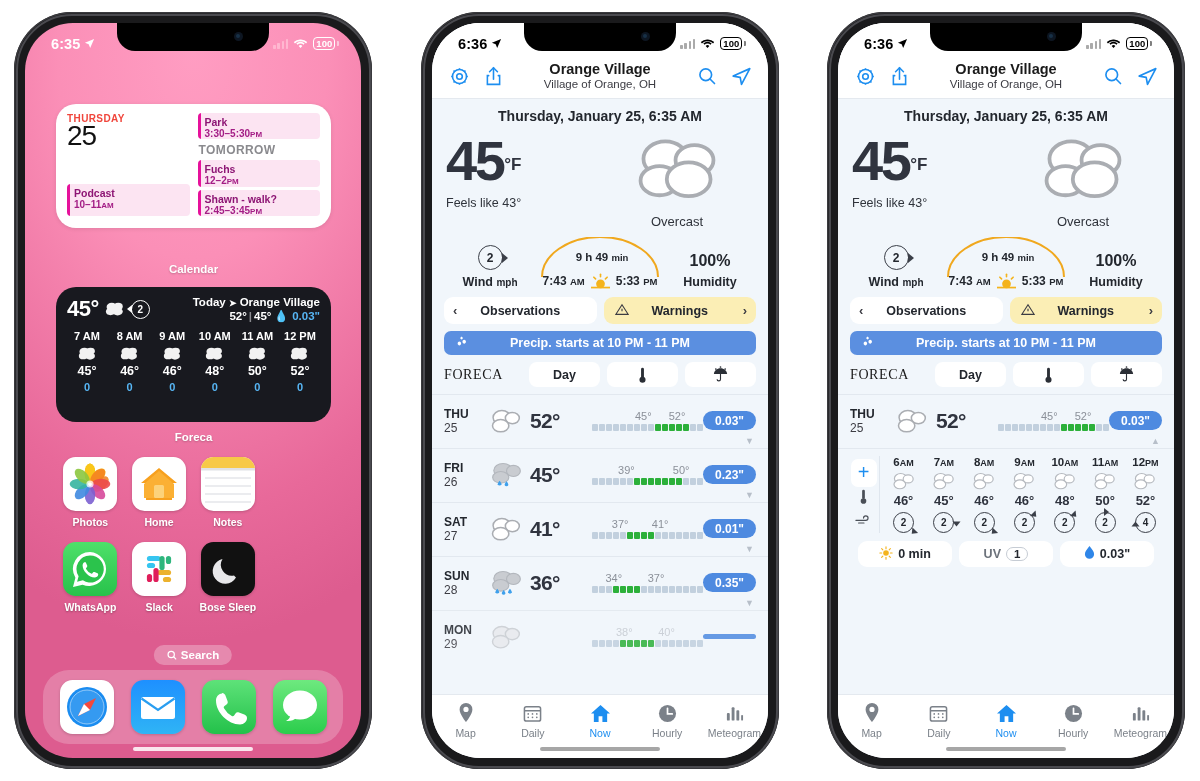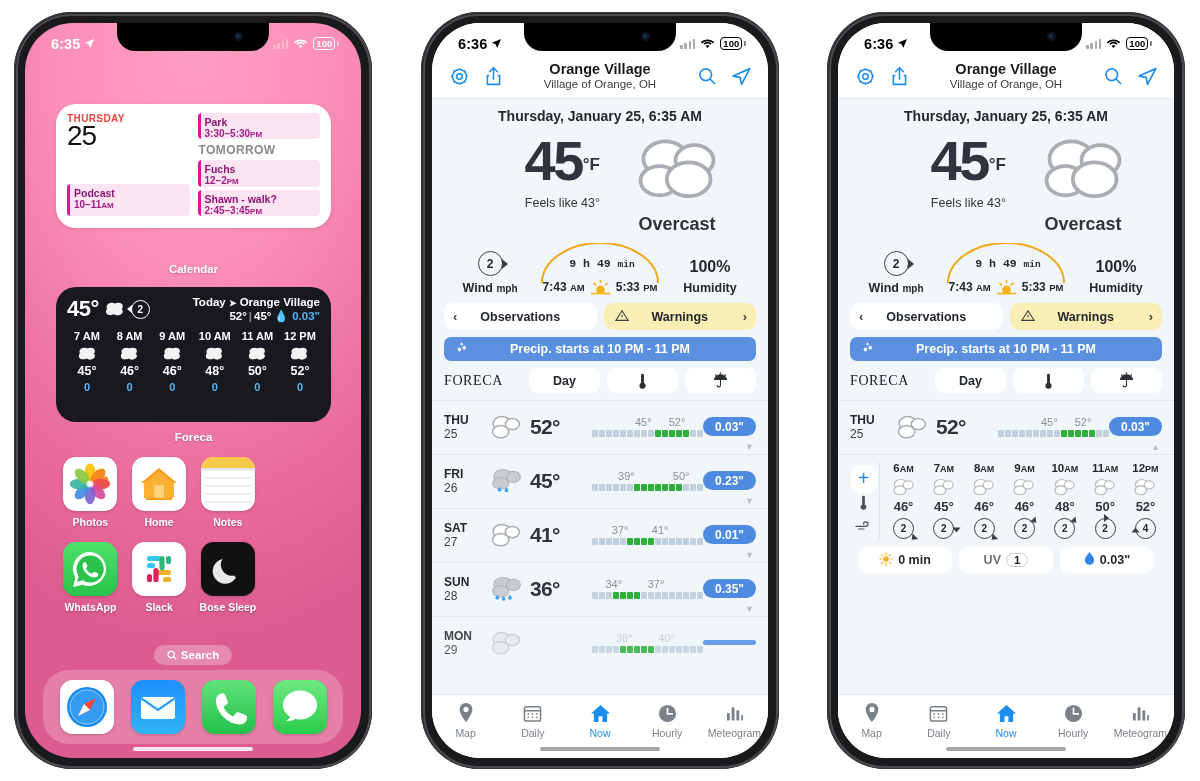--- a/index.html
+++ b/index.html
@@ -159,43 +159,43 @@
     background:#fff; padding:38px 12px 7px; display:flex; align-items:center; gap:4px;
     border-bottom:1px solid #e4e9ef;
   }
   .nav-ico{ width:30px;height:30px; display:flex;align-items:center;justify-content:center; color:#1d8ef0; flex:0 0 auto;}
   .nav-title{ flex:1; text-align:center; overflow:hidden; }
   .nav-t1{ font-size:14.5px; font-weight:800; color:#1a1a1a; line-height:16px; white-space:nowrap;}
   .nav-t2{ font-size:11.5px; font-weight:400; color:#3c3c43; line-height:14px; white-space:nowrap; overflow:hidden;}
   .datestrip{ text-align:center; font-size:14px; font-weight:700; color:#23272e; padding:9px 0 4px; }
 
   .nowblock{ display:flex; align-items:flex-start; padding:4px 14px 0; }
-  .nowleft{ flex:1; text-align:right; }
+  .nowleft{ flex:1; text-align:left; }
   .bigtemp{ font-size:56px; font-weight:800; color:#30343f; letter-spacing:-2.5px; line-height:58px; display:inline-block;}
   .unit{ font-size:17px; font-weight:700; color:#30343f; letter-spacing:0; vertical-align:10px; margin-left:1px;}
   .feels{ font-size:12.5px; font-weight:400; color:#2f333b; margin-top:6px; }
   .nowright{ flex:1; text-align:center; }
-  .condtxt{ font-size:18px; font-weight:700; color:#2f333b; margin-top:6px;}
+  .condtxt{ font-size:13px; font-weight:400; color:#2f333b; margin-top:6px;}
 
   .metrics{ display:flex; align-items:flex-end; padding:8px 14px 0; }
   .m-col{ flex:1; text-align:center; }
   .m-wind-chip{
     width:25px;height:25px;border-radius:50%;border:1.4px solid #3b3f48;
     display:flex;align-items:center;justify-content:center;font-size:12px;font-weight:600;color:#23272e;
     margin:0 auto; position:relative;
   }
   .m-wind-chip::after{
     content:""; position:absolute; right:-6px; top:50%; transform:translateY(-50%);
     border-top:5px solid transparent;border-bottom:5px solid transparent;border-left:6px solid #3b3f48;
   }
   .m-lbl{ font-size:12.5px; font-weight:600; color:#23272e; margin-top:5px;}
   .m-lbl small{ font-size:10px; font-weight:600;}
   .m-sun{ flex:1.5; position:relative; text-align:center; }
   .arc{ display:block; margin:0 auto -6px; }
-  .dur{ position:absolute; left:4px; right:0; top:14px; font-size:11.5px; font-weight:700; color:#23272e;font-family:Liberation Mono, monospace;}
+  .dur{ position:absolute; left:4px; right:0; top:14px; font-size:11.5px; font-weight:700; color:#23272e;}
   .dur small{font-size:9.5px;font-weight:600}
   .suntimes{ display:flex; align-items:center; justify-content:center; gap:6px; font-size:12px; font-weight:700; color:#23272e;}
   .suntimes small{ font-size:9.5px; font-weight:600;}
   .m-val{ font-size:16px; font-weight:700; color:#23272e;}
 
   .segrow{ display:flex; gap:7px; padding:8px 12px 0; }
   .seg{
     flex:1; background:#fff; border-radius:9px; height:27px;
     display:flex;align-items:center;justify-content:center; gap:5px;
     font-size:12.5px; font-weight:600; color:#23272e; position:relative;

